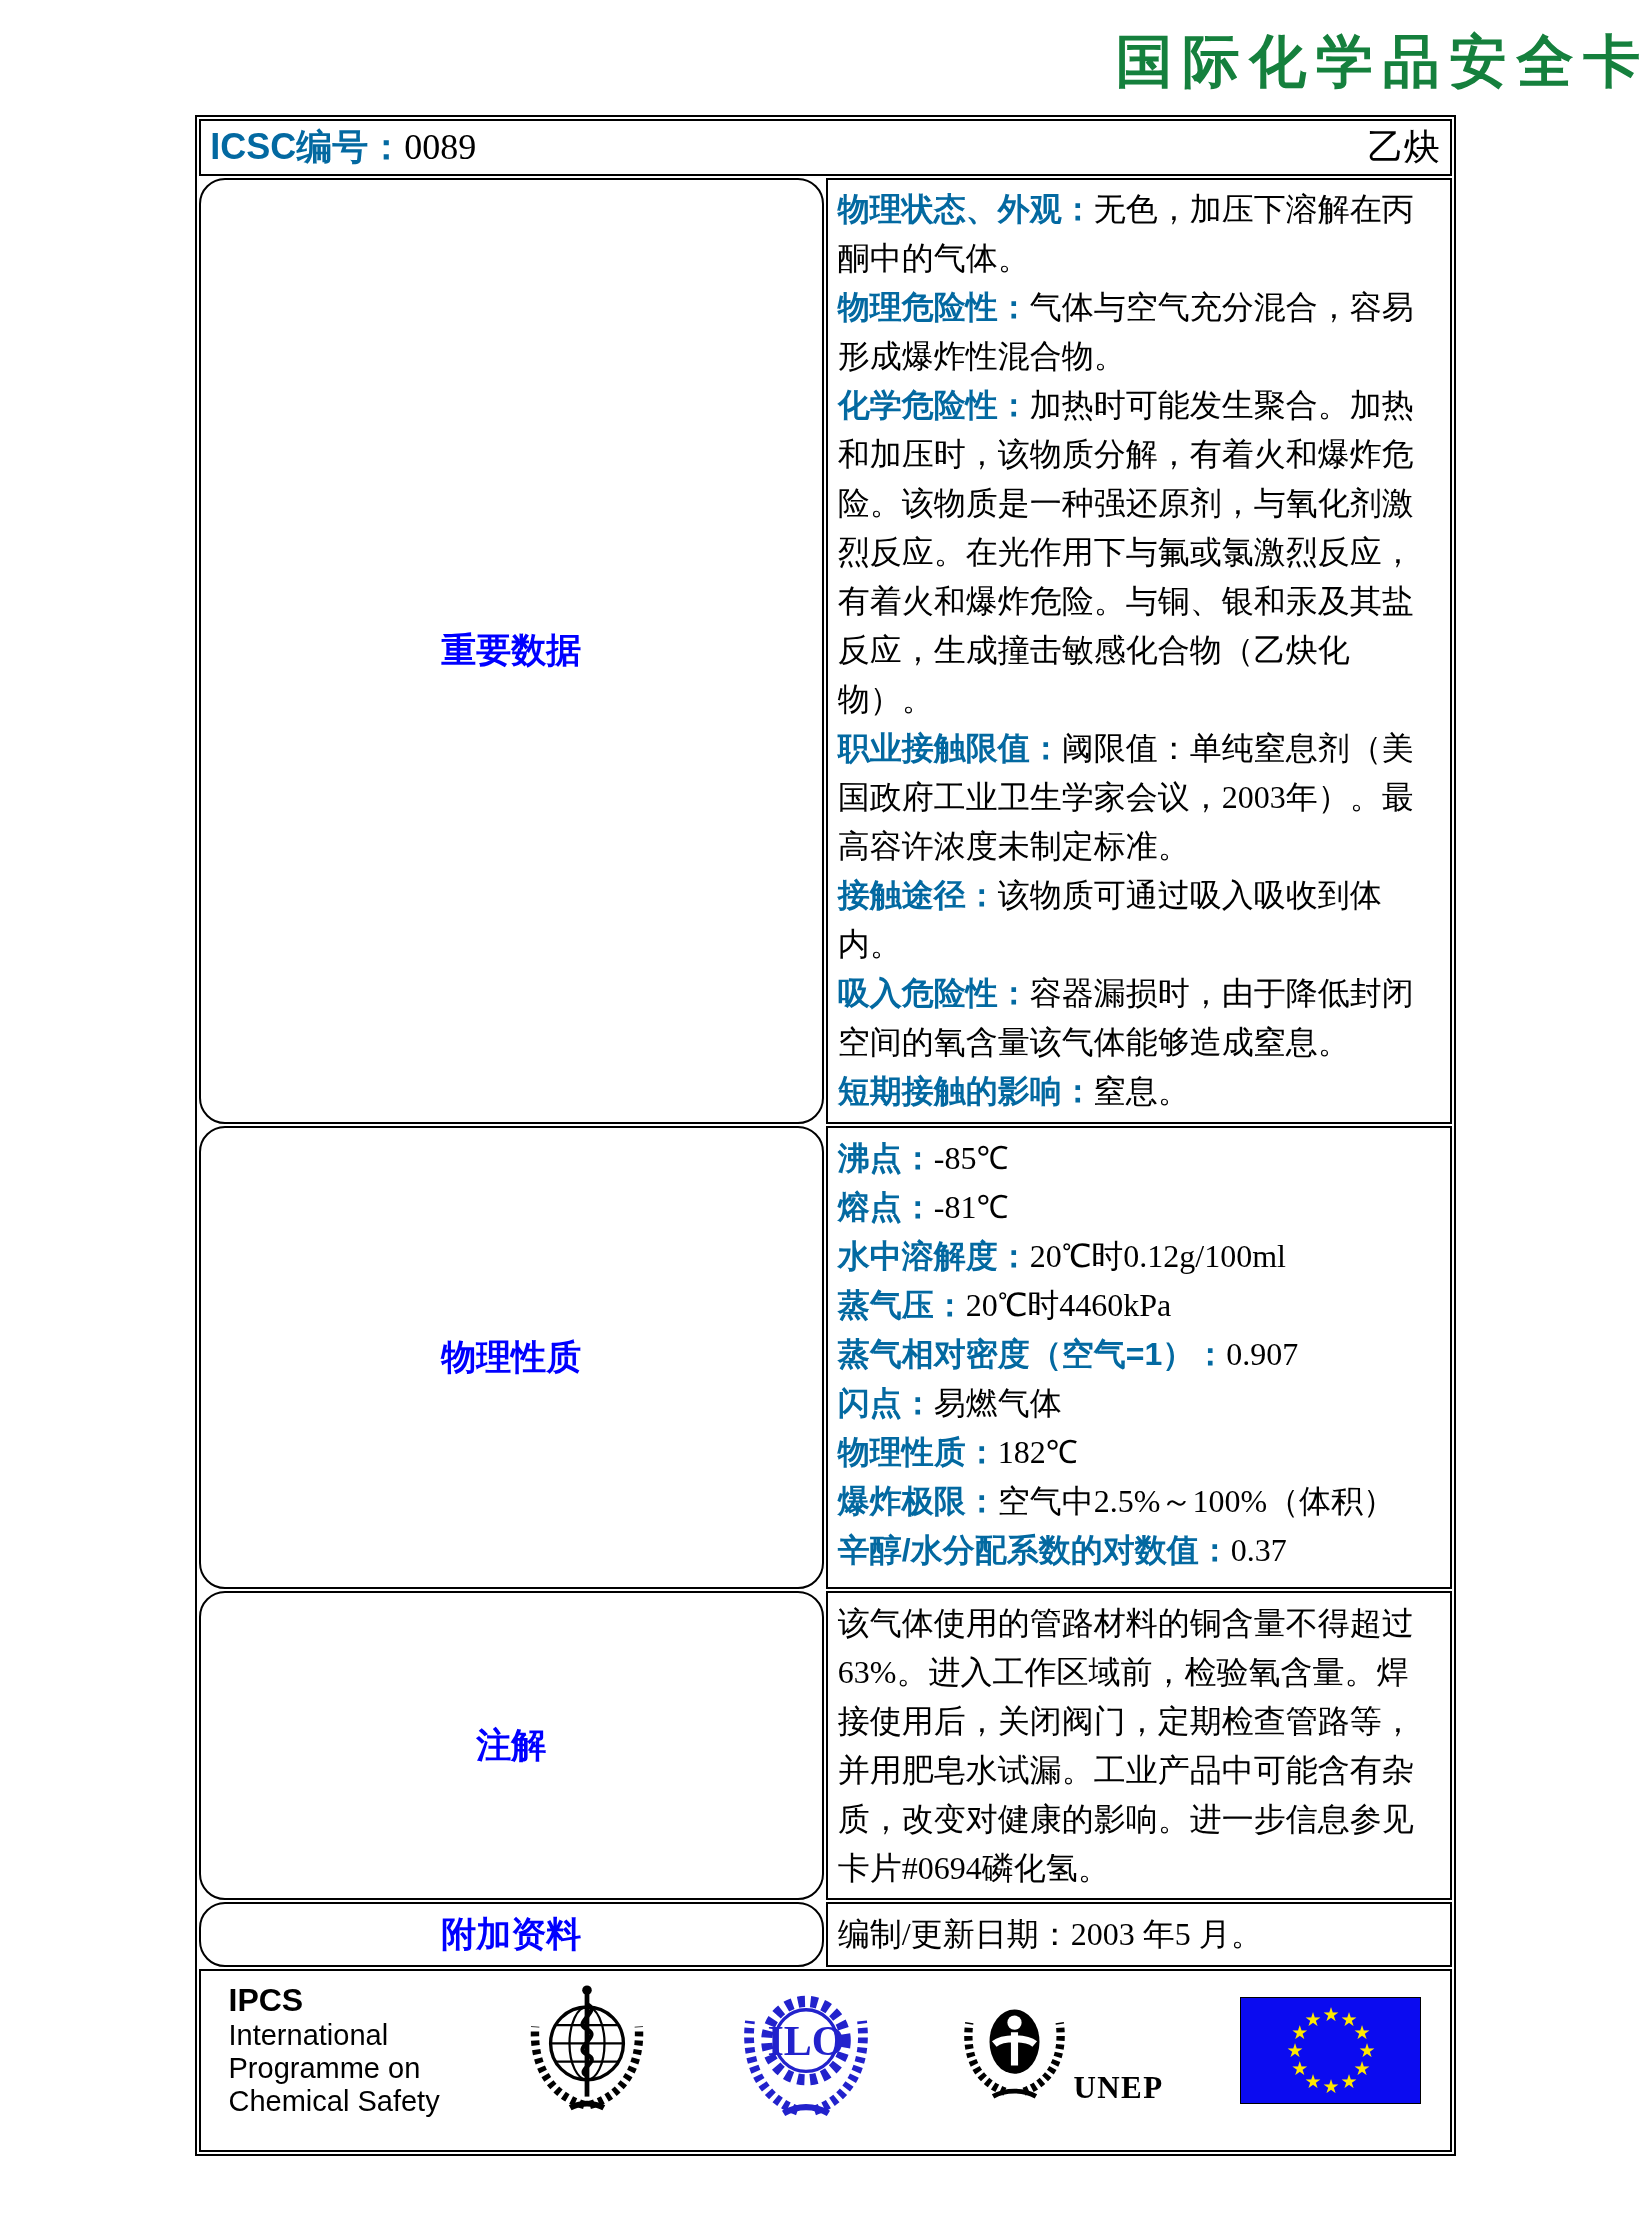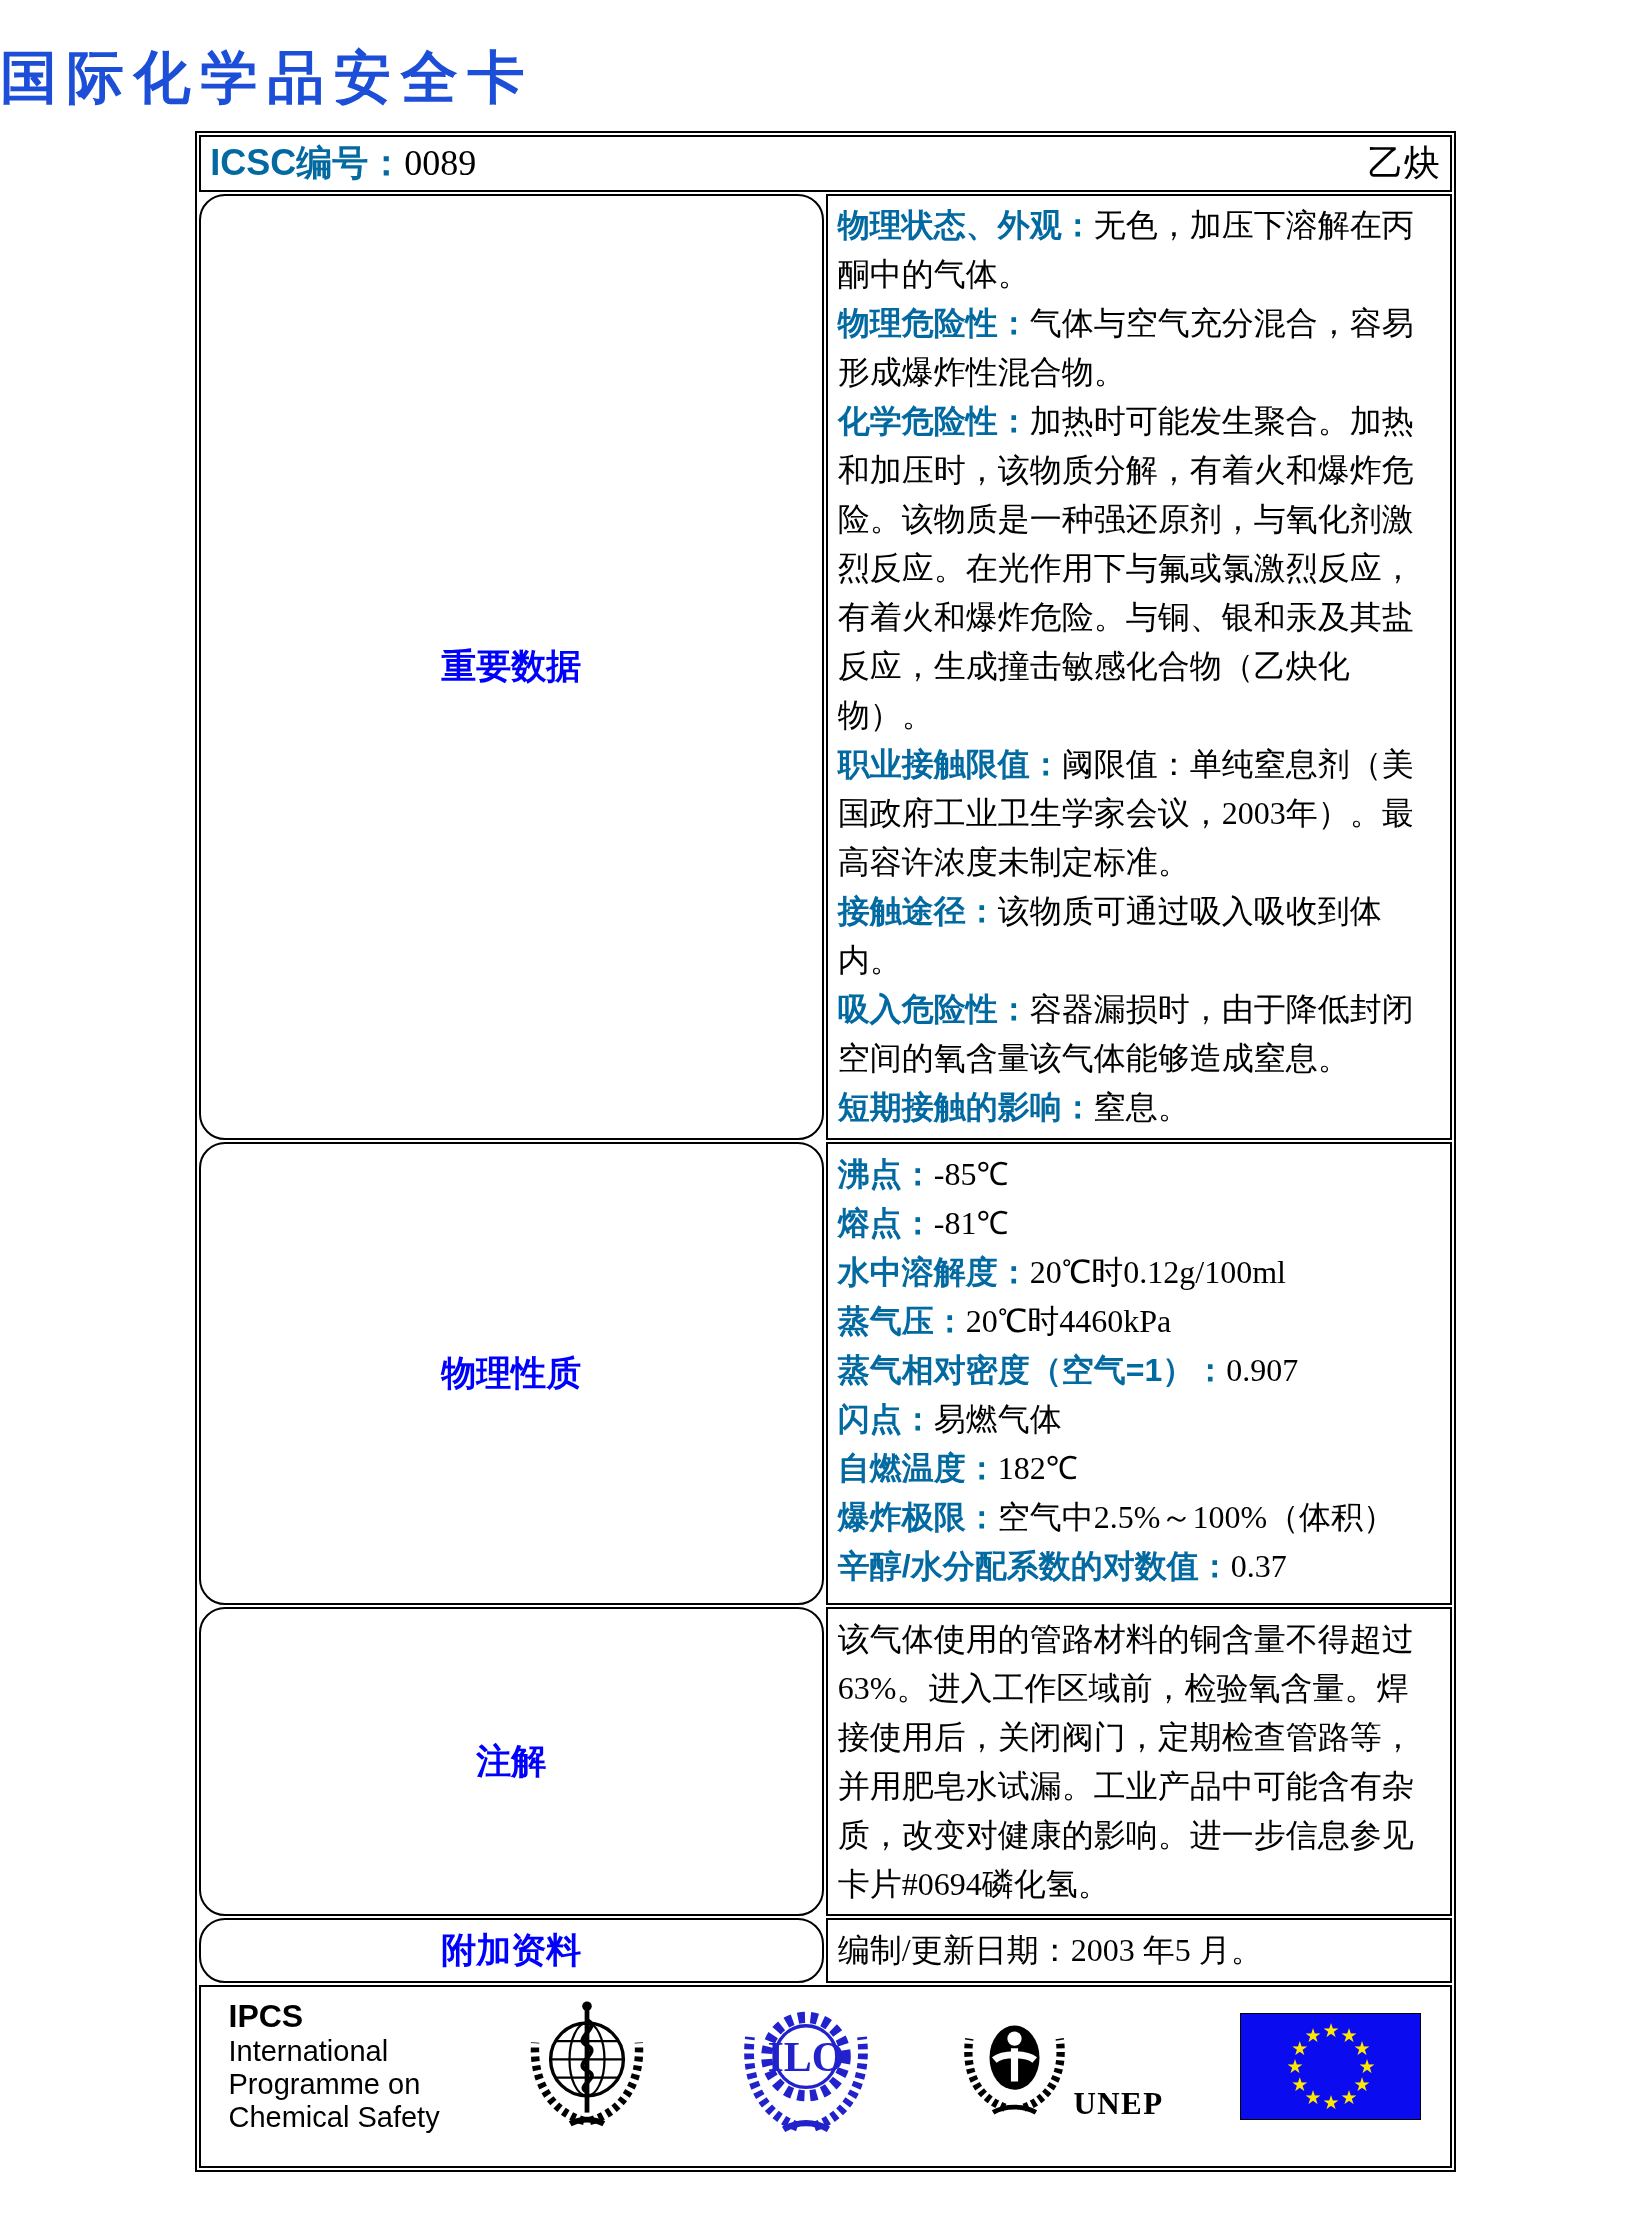--- a/index.html
+++ b/index.html
@@ -7,23 +7,23 @@
     position: relative;
     width: 1650px;
     height: 2239px;
     background: #ffffff;
     font-family: "Liberation Serif", serif;
     color: #000000;
     overflow: hidden;
   }
   .title {
     margin: 0;
-    padding: 40px 0 14px 0;
-    text-align: left;
-    color: #1d4ed8;
+    padding: 24px 0 14px 0;
+    text-align: right;
+    color: #15803d;
     font-size: 57px;
     font-weight: bold;
     letter-spacing: 9.8px;
     font-family: "DejaVu Serif", serif;
   }
   table.card {
     width: 1261px;
     margin: 0 auto;
     border-collapse: separate;
     border-spacing: 2.8px;
@@ -134,21 +134,21 @@
 
     <tr class="r-physical">
       <td class="label-cell">物理性质</td>
       <td class="content-cell">
             <p><span class="blue-key">沸点：</span><span>-85℃</span></p>
             <p><span class="blue-key">熔点：</span><span>-81℃</span></p>
             <p><span class="blue-key">水中溶解度：</span><span>20℃时0.12g/100ml</span></p>
             <p><span class="blue-key">蒸气压：</span><span>20℃时4460kPa</span></p>
             <p><span class="blue-key">蒸气相对密度（空气=1）：</span><span>0.907</span></p>
             <p><span class="blue-key">闪点：</span><span>易燃气体</span></p>
-            <p><span class="blue-key">自燃温度：</span><span>182℃</span></p>
+            <p><span class="blue-key">物理性质：</span><span>182℃</span></p>
             <p><span class="blue-key">爆炸极限：</span><span>空气中2.5%～100%（体积）</span></p>
             <p><span class="blue-key">辛醇/水分配系数的对数值：</span><span>0.37</span></p>
           </td>
     </tr>
 
 
     <tr class="r-notes">
       <td class="label-cell">注解</td>
       <td class="content-cell">
         <p>该气体使用的管路材料的铜含量不得超过63%。进入工作区域前，检验氧含量。焊接使用后，关闭阀门，定期检查管路等，并用肥皂水试漏。工业产品中可能含有杂质，改变对健康的影响。进一步信息参见卡片#0694磷化氢。</p>

